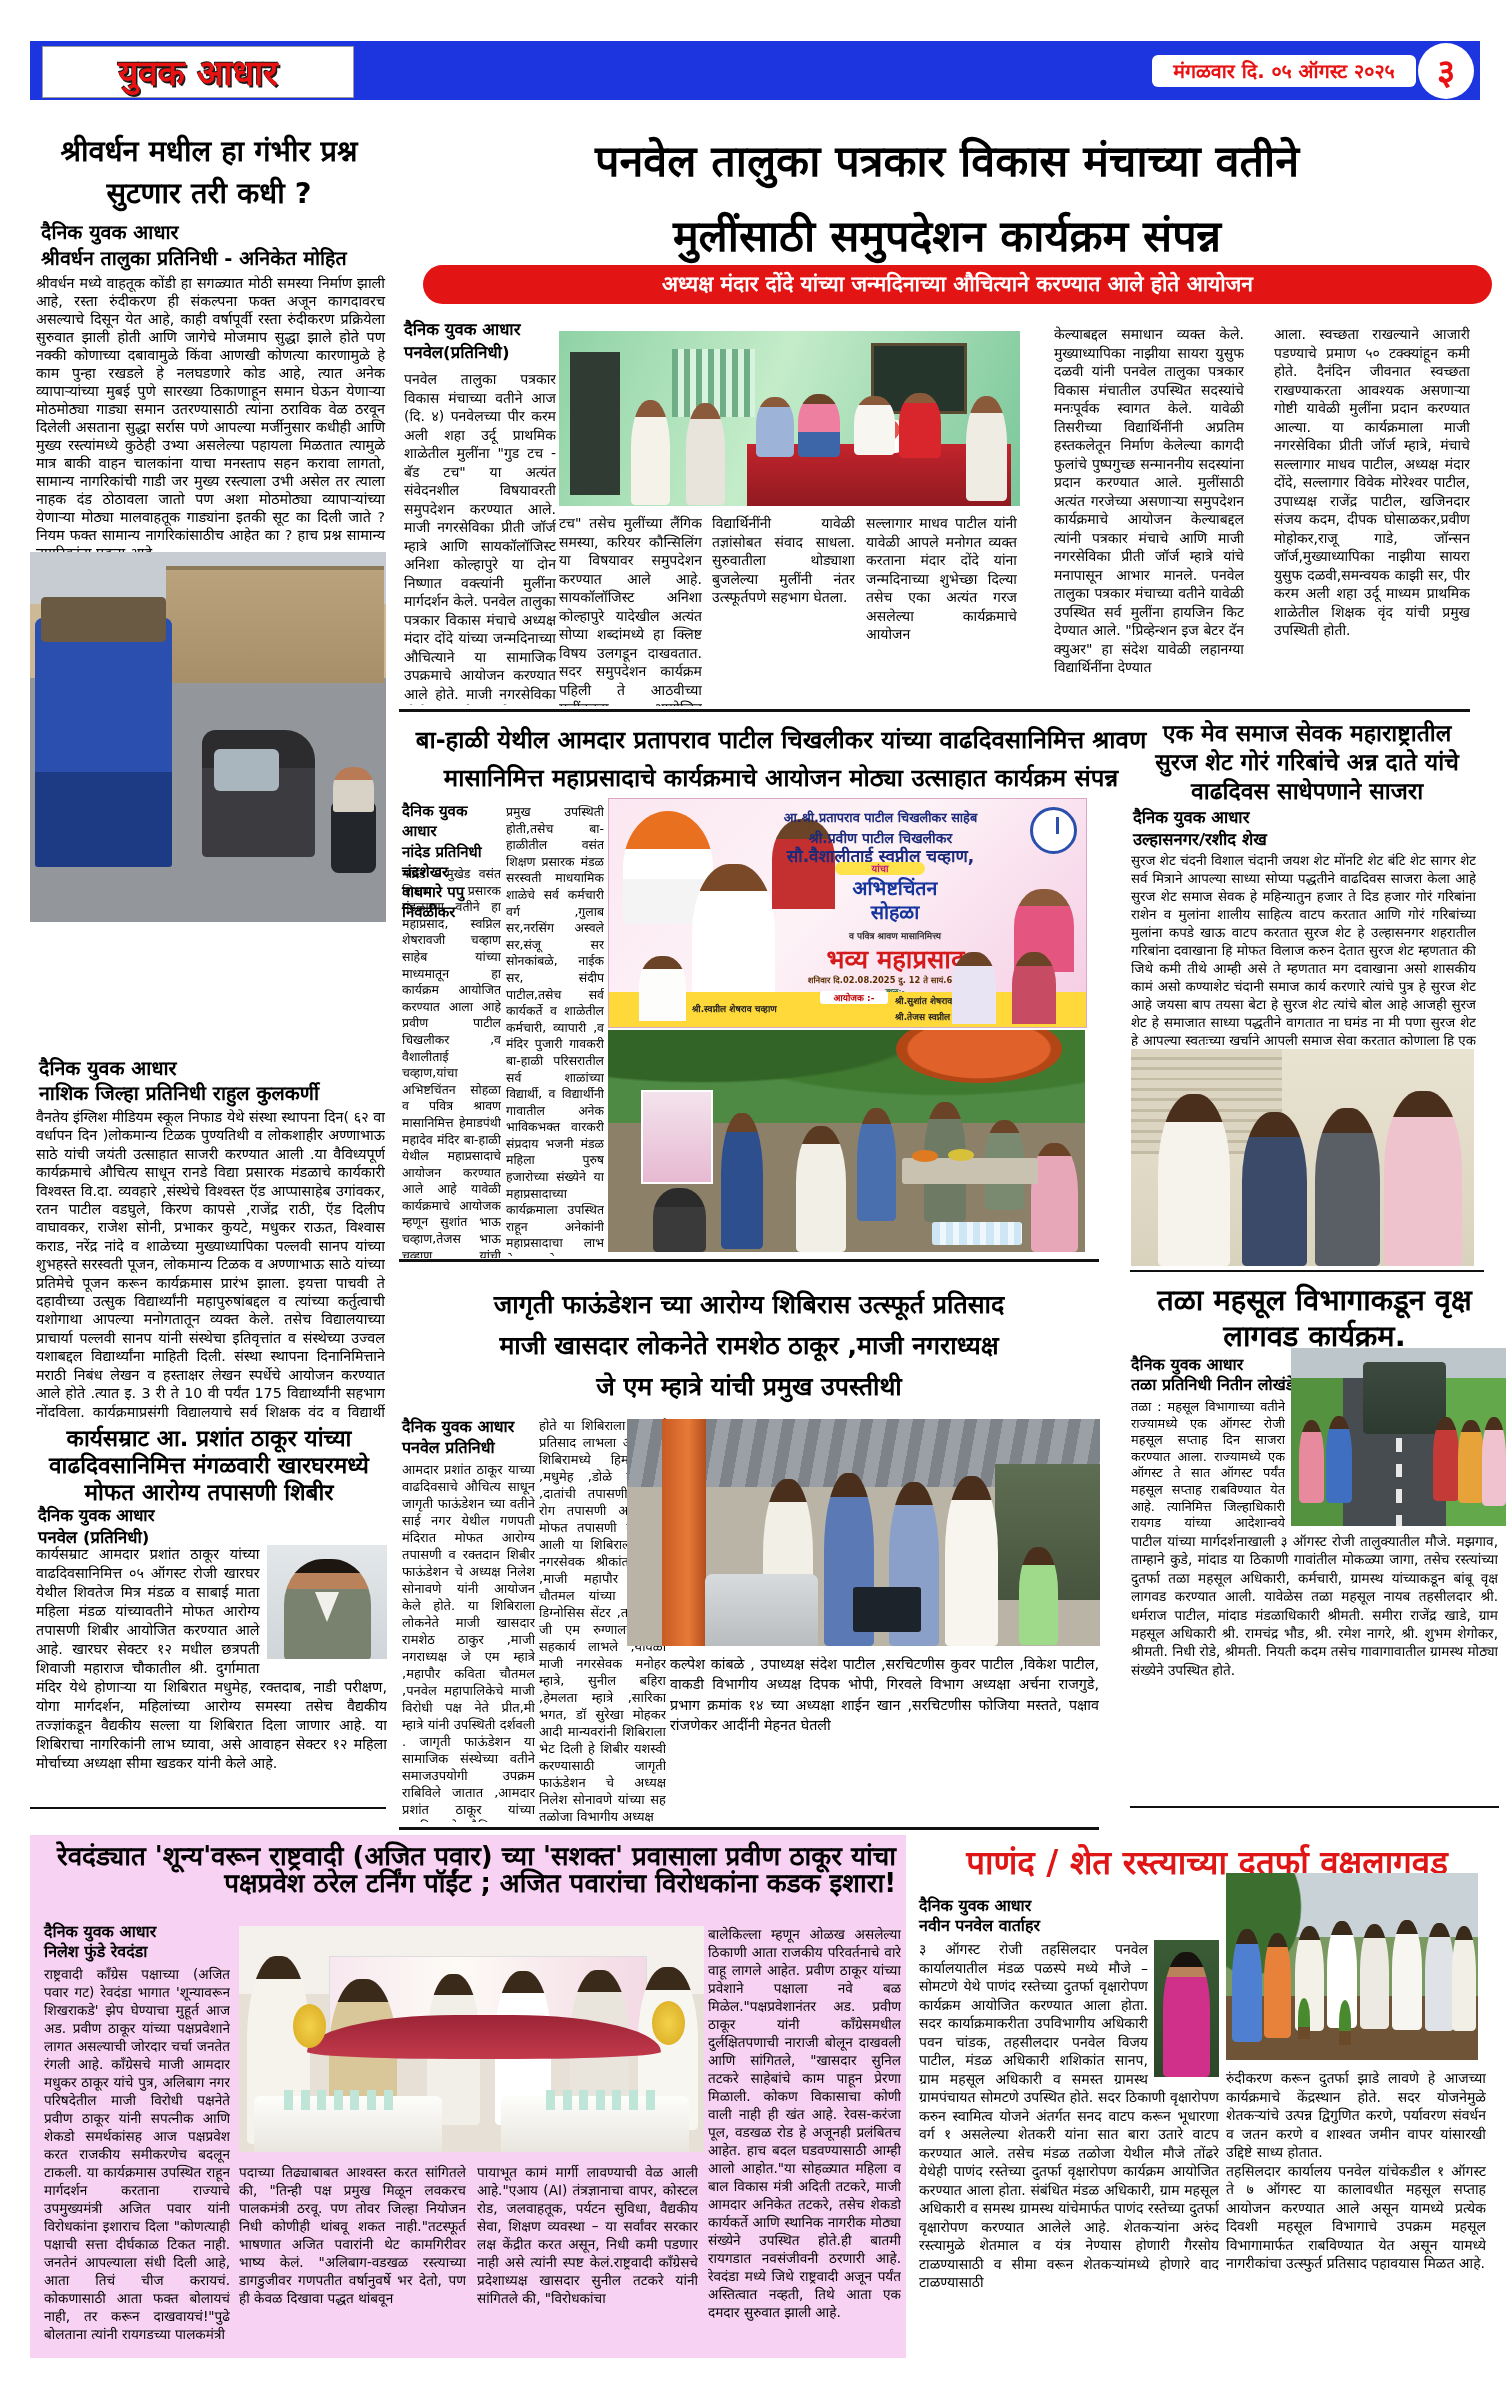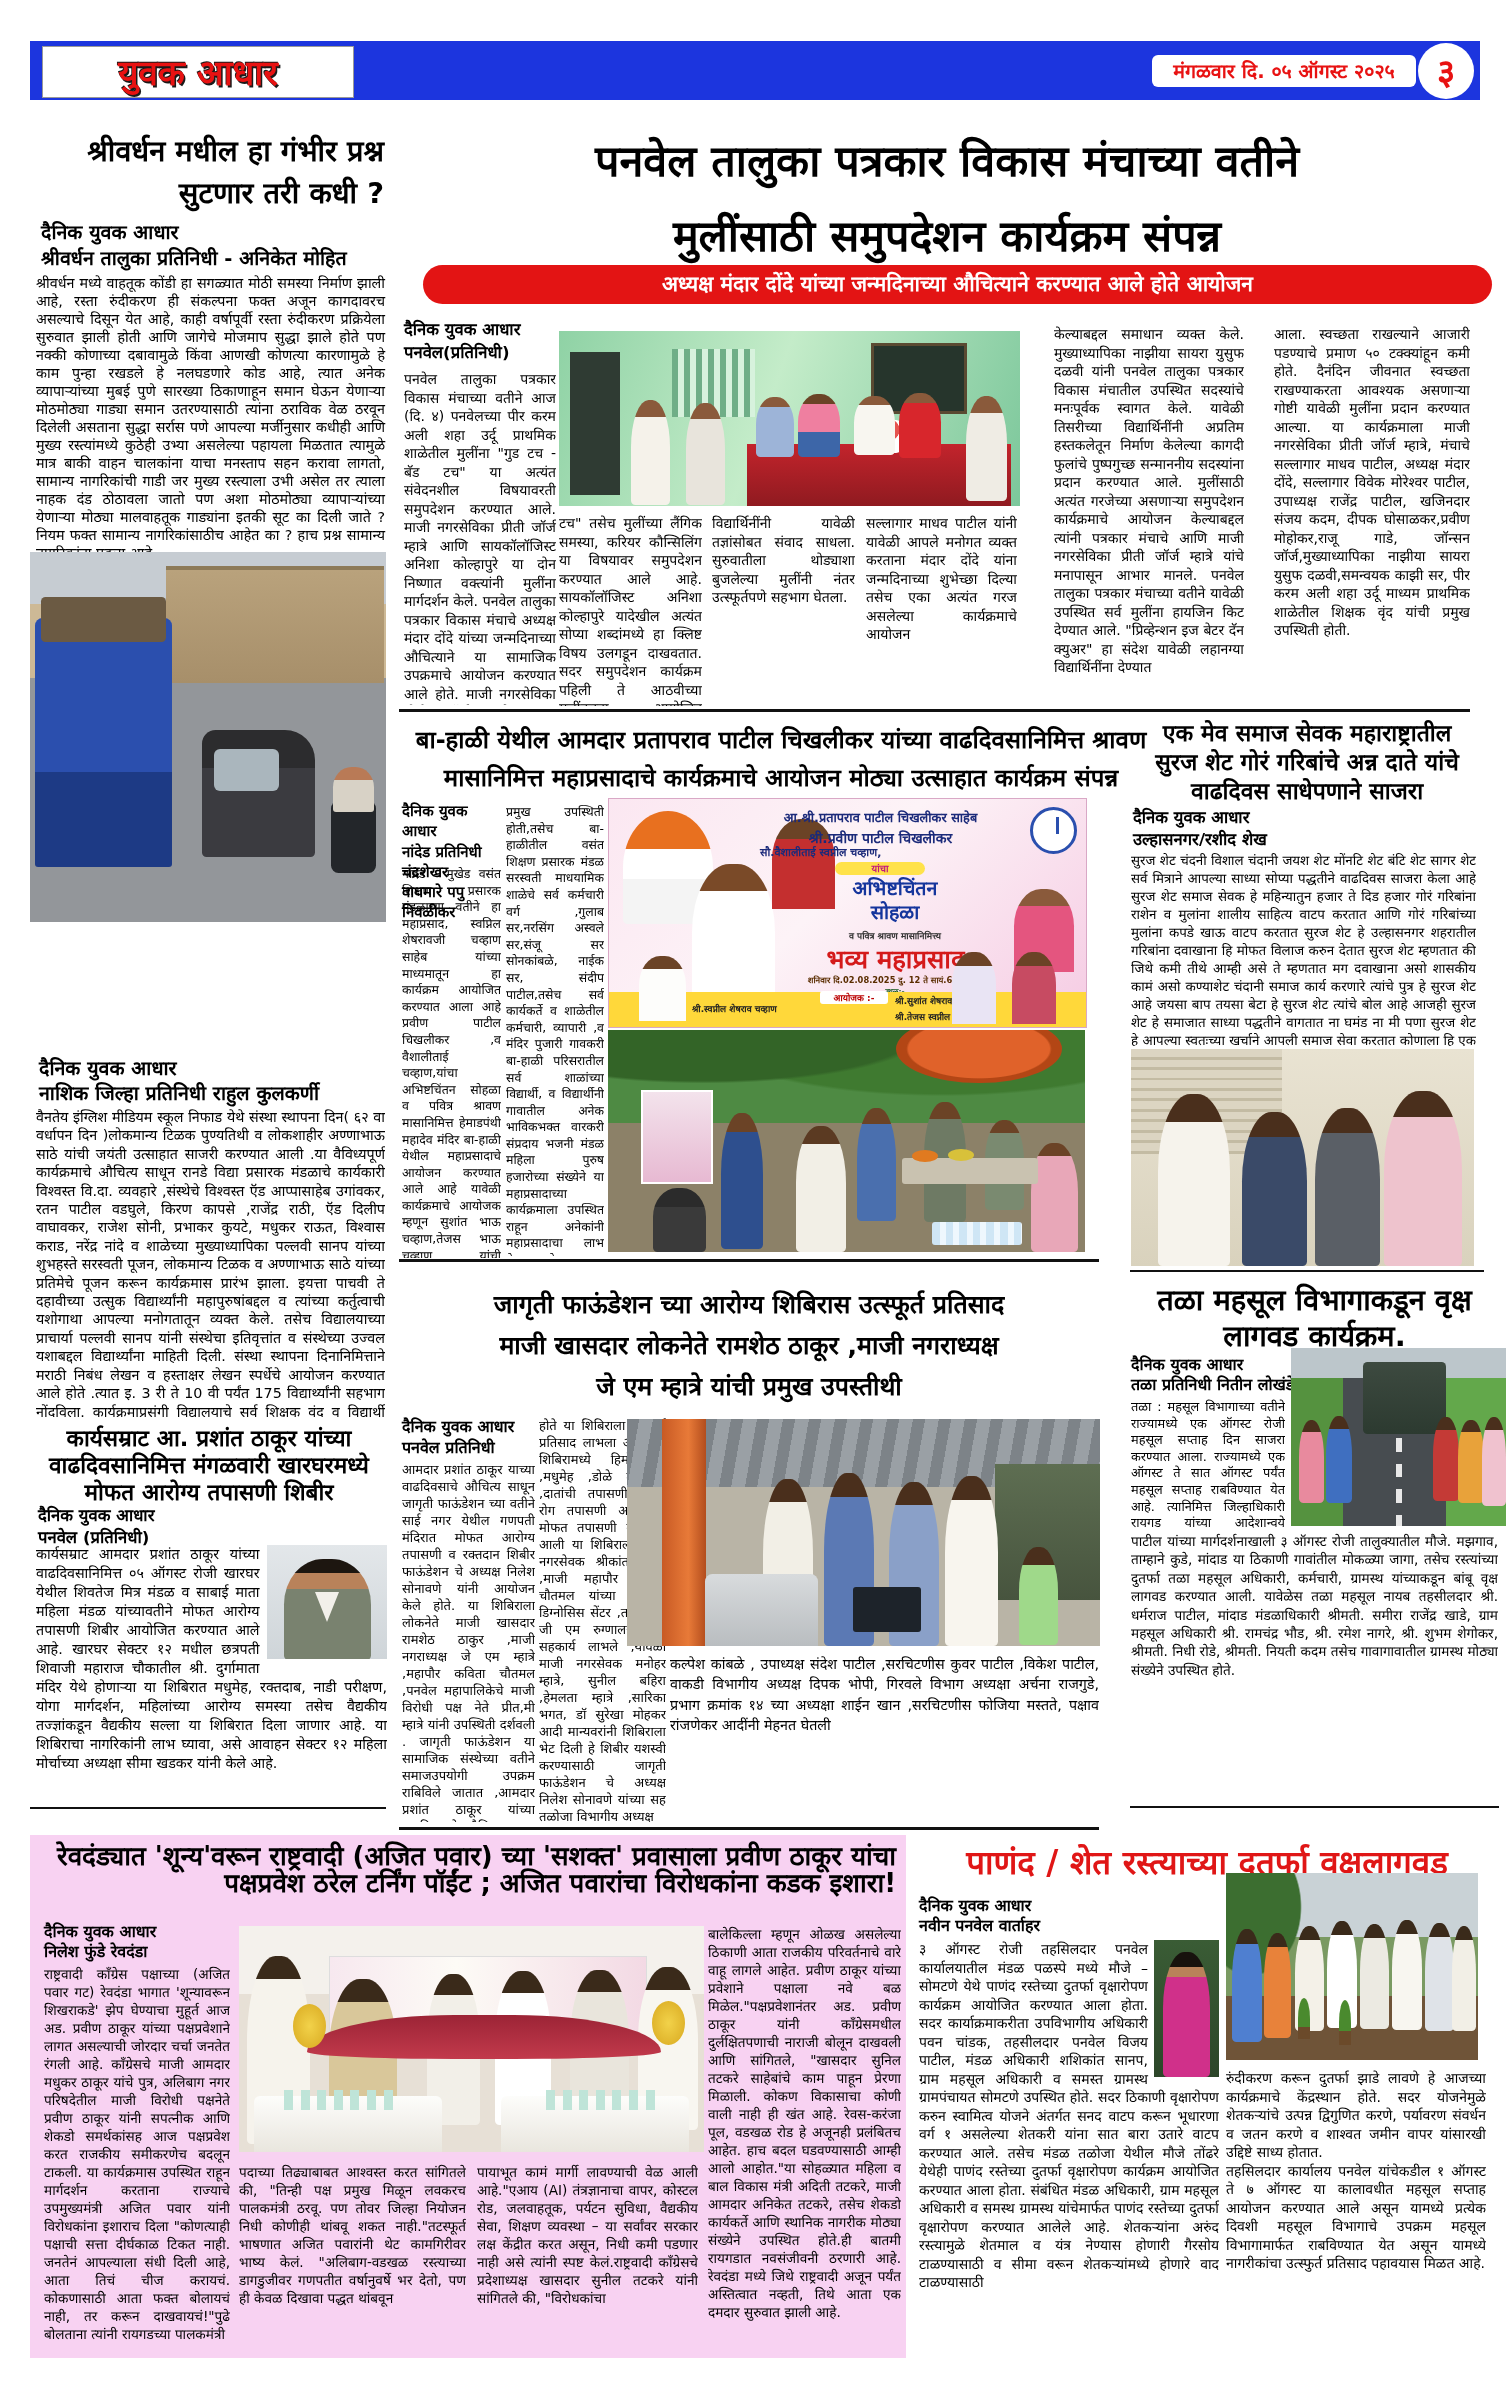--- a/index.html
+++ b/index.html
@@ -29,21 +29,21 @@
     <div class="abs" style="right:64px;top:13.6px;width:264px;height:32px;background:#fff;border-radius:6px;
                 display:flex;align-items:center;justify-content:center;">
       <span style="font-weight:bold;font-size:19.6px;color:#e81212;">मंगळवार दि. ०५ ऑगस्ट २०२५</span>
     </div>
     <div class="abs circ" style="right:6px;top:1.5px;width:56px;height:56px;background:#fff;
                 display:flex;align-items:center;justify-content:center;">
       <span style="font-weight:bold;font-size:35px;color:#e81212;">३</span>
     </div>
   </div>
 
-  <div class="abs hl" style="left:34px;top:130px;width:350px;font-size:29px;line-height:42px;text-align:right;">श्रीवर्धन मधील हा गंभीर प्रश्न
+  <div class="abs hl" style="left:34px;top:130px;width:350px;font-size:29px;line-height:42px;">श्रीवर्धन मधील हा गंभीर प्रश्न
 सुटणार तरी कधी ?</div>
   <div class="abs by" style="left:41px;top:220px;width:343px;font-size:19.6px;line-height:25.6px;">दैनिक युवक आधार
 श्रीवर्धन तालुका प्रतिनिधी - अनिकेत मोहित</div>
   <div class="abs bt" style="left:36px;top:274px;width:349px;font-size:14.3px;line-height:18px;">श्रीवर्धन मध्ये वाहतूक कोंडी हा सगळ्यात मोठी समस्या निर्माण झाली आहे, रस्ता रुंदीकरण ही संकल्पना फक्त अजून कागदावरच असल्याचे दिसून येत आहे, काही वर्षापूर्वी रस्ता रुंदीकरण प्रक्रियेला सुरुवात झाली होती आणि जागेचे मोजमाप सुद्धा झाले होते पण नक्की कोणाच्या दबावामुळे किंवा आणखी कोणत्या कारणामुळे हे काम पुन्हा रखडले हे नलघडणारे कोड आहे, त्यात अनेक व्यापाऱ्यांच्या मुबई पुणे सारख्या ठिकाणाहून समान घेऊन येणाऱ्या मोठमोठ्या गाड्या समान उतरण्यासाठी त्यांना ठराविक वेळ ठरवून दिलेली असताना सुद्धा सर्रास पणे आपल्या मर्जीनुसार कधीही आणि मुख्य रस्त्यांमध्ये कुठेही उभ्या असलेल्या पहायला मिळतात त्यामुळे मात्र बाकी वाहन चालकांना याचा मनस्ताप सहन करावा लागतो, सामान्य नागरिकांची गाडी जर मुख्य रस्त्याला उभी असेल तर त्याला नाहक दंड ठोठावला जातो पण अशा मोठमोठ्या व्यापाऱ्यांच्या येणाऱ्या मोठ्या मालवाहतूक गाड्यांना इतकी सूट का दिली जाते ? नियम फक्त सामान्य नागरिकांसाठीच आहेत का ? हाच प्रश्न सामान्य नागरिकांना पडला आहे.</div>
 
   <div class="photo" style="left:30px;top:552px;width:356px;height:370px;background:linear-gradient(#c6ccd2 0 14%,#cdb996 14% 34%,#93969a 34% 100%);">
     <div class="abs" style="left:136px;top:13.6px;width:218px;height:113px;background:linear-gradient(#b9a27c,#a78f6a);border-top:4.5px solid #8d7a58;"></div>
     <div class="abs" style="left:4.5px;top:66px;width:137px;height:249px;background:linear-gradient(#2b4fae 0 62%,#1d3a85 62% 100%);border-radius:7.5px 7.5px 3px 3px;"></div>
     <div class="abs" style="left:10.5px;top:45px;width:125px;height:45px;background:#6b5a43;border-radius:4.5px;"></div>
     <div class="abs" style="left:172px;top:178px;width:113px;height:127px;background:linear-gradient(#2c2c2e 0 30%,#3b3b40 30% 100%);border-radius:13.6px 30px 4.5px 4.5px;"></div>
@@ -94,21 +94,21 @@
 
   <div class="photo" style="left:608px;top:798px;width:477px;height:228px;background:linear-gradient(135deg,#fbe7f1,#fdf3f7 45%,#f5cbe3);border:0.8px solid #d9a8c6;">
     <div class="abs circ" style="right:9px;top:7.5px;width:41px;height:41px;background:#fff;border:3.8px solid #2a4fae;"></div>
     <div class="abs" style="right:27px;top:18px;width:3px;height:16.6px;background:#2a4fae;"></div>
     <div class="abs" style="left:13.6px;top:12px;width:90px;height:113px;background:linear-gradient(#e8701f 0 34%,#fff 34% 60%,#f4f4f4 60%);border-radius:50% 50% 4.5px 4.5px;"></div>
     <div class="abs" style="left:83px;top:65px;width:83px;height:151px;background:linear-gradient(#7a4a28 0 18%,#ffffff 18%);border-radius:45% 45% 0 0;"></div>
     <div class="abs" style="left:163px;top:19.6px;width:63px;height:90px;background:linear-gradient(#6b4326 0 22%,#c42f2f 22%);border-radius:45% 45% 0 0;"></div>
     <div class="abs" style="right:12px;top:90px;width:60px;height:83px;background:linear-gradient(#8a5a3b 0 20%,#e4557f 20%);border-radius:45% 45% 0 0;"></div>
     <div class="abs" style="left:136px;top:9px;width:271px;text-align:center;font-size:12.8px;font-weight:bold;color:#1b2a7a;">आ.श्री.प्रतापराव पाटील चिखलीकर साहेब</div>
     <div class="abs" style="left:151px;top:29px;width:241px;text-align:center;font-size:14px;font-weight:bold;color:#1b2a7a;">श्री.प्रवीण पाटील चिखलीकर</div>
-    <div class="abs" style="left:151px;top:45px;width:241px;font-size:11px;font-weight:bold;color:#1b2a7a;">सौ.वैशालीताई स्वप्नील चव्हाण,</div>
+    <div class="abs" style="left:151px;top:45px;width:241px;text-align:center;font-size:17px;font-weight:bold;color:#1b2a7a;">सौ.वैशालीताई स्वप्नील चव्हाण,</div>
     <div class="abs" style="left:226px;top:63px;width:90px;text-align:center;font-size:9.8px;font-weight:bold;color:#c2187c;background:#ffe24a;border-radius:7.5px;">यांचा</div>
     <div class="abs hl" style="left:218px;top:78px;width:136px;font-size:19.6px;line-height:24px;color:#15359c;">अभिष्टचिंतन
 सोहळा</div>
     <div class="abs" style="left:188px;top:130px;width:196px;text-align:center;font-size:9px;font-weight:bold;color:#333;">व पवित्र श्रावण मासानिमित्त्य</div>
     <div class="abs" style="left:181px;top:142px;width:211px;text-align:center;font-size:25.6px;font-weight:bold;color:#d41a1a;">भव्य महाप्रसाद</div>
     <div class="abs" style="left:173px;top:175px;width:226px;text-align:center;font-size:8.3px;font-weight:bold;color:#5a2d00;">शनिवार दि.02.08.2025 दु. 12 ते सायं.6 वा. पर्यंत</div>
     <div class="abs" style="left:188px;top:187px;width:196px;text-align:center;font-size:7.5px;font-weight:bold;color:#14571d;white-space:pre-line;">स्थळ:-
 हेमाडपंथी महादेव मंदिर,
 बा-हाळी ता. मुखेड जि. नांदेड</div>
     <div class="abs" style="left:0;bottom:0;width:477px;height:35px;background:#ffd83a;"></div>

